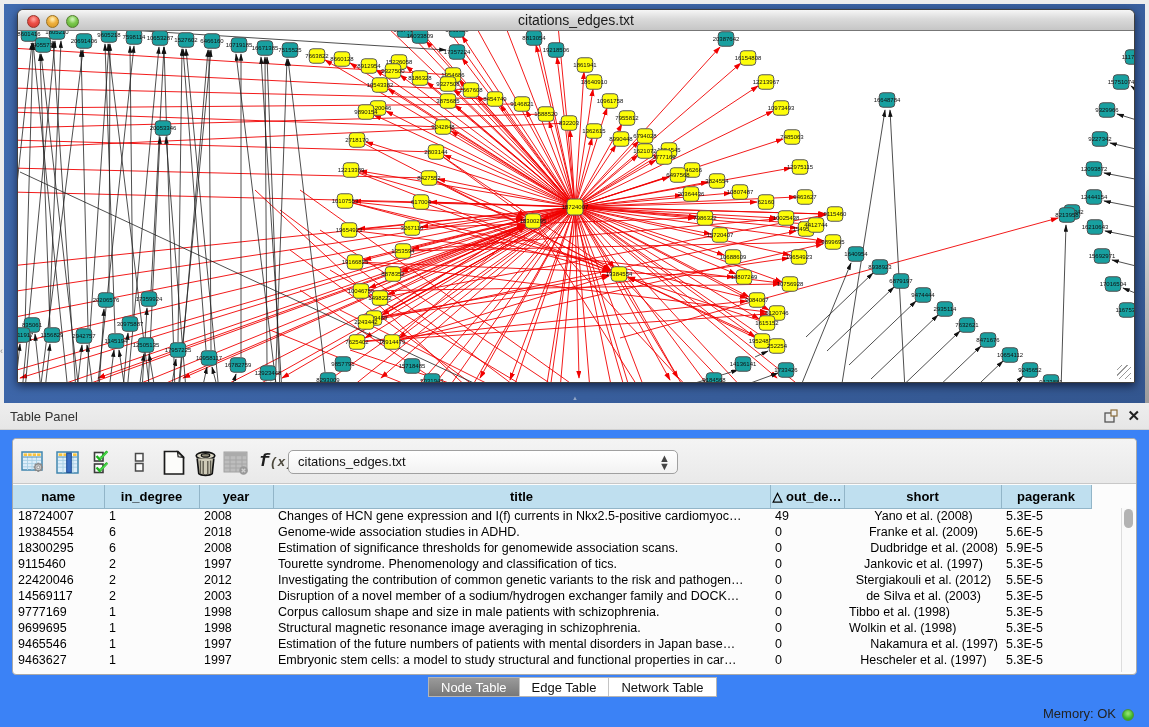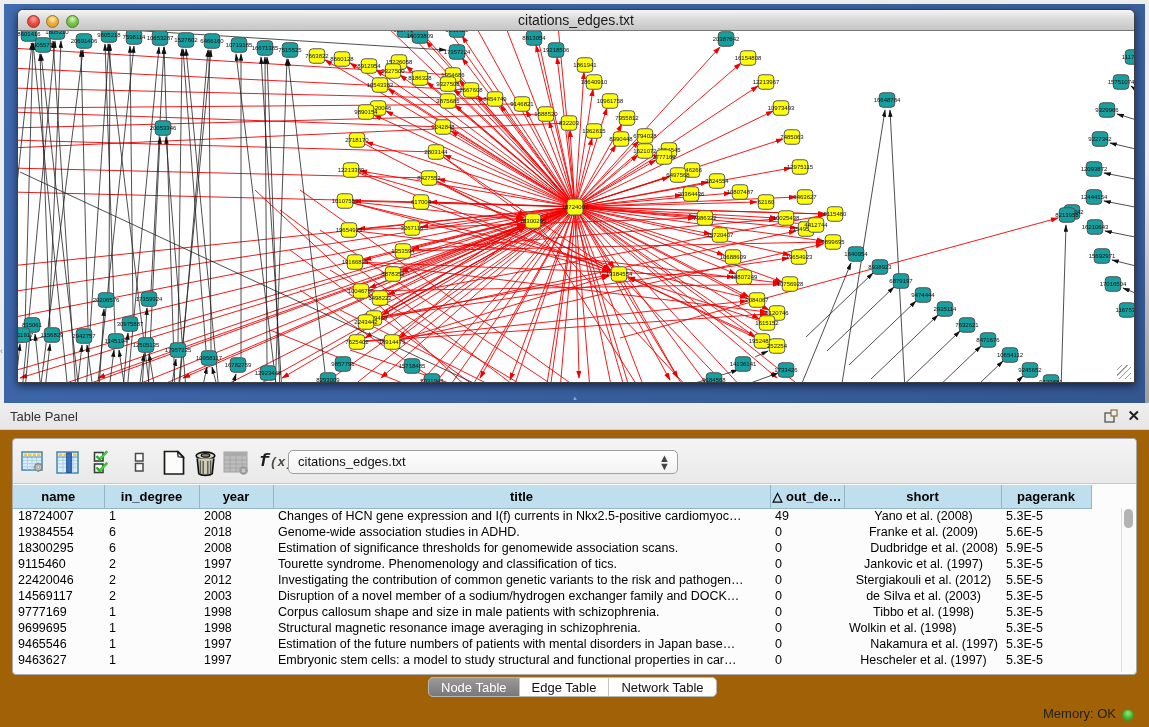--- a/index.html
+++ b/index.html
@@ -10,35 +10,35 @@
 #tlr{left:9px;background:radial-gradient(circle at 50% 30%,#ff9a94 8%,#ec5148 45%,#d33a30 90%);border:1px solid #99322a}
 #tly{left:28px;background:radial-gradient(circle at 50% 30%,#ffe9a8 8%,#eeb03f 45%,#d99a28 90%);border:1px solid #9a7020}
 #tlg{left:48px;background:radial-gradient(circle at 50% 30%,#c8f0b0 8%,#7cc84d 45%,#5eae35 90%);border:1px solid #537d30}
 #graphwrap{position:absolute;left:0px;top:21px;width:1116px;height:351px;background:#fff;overflow:hidden}
 #graph line.re{stroke:#f10000;stroke-width:0.9}
 #graph line.bk{stroke:#222;stroke-width:0.8}
 #graph rect.nt{fill:#18a0a0;stroke:#4f4f4f;stroke-width:1}
 #graph rect.ny{fill:#fdfd0a;stroke:#5a5a5a;stroke-width:1}
 #graph text{font-size:6px;fill:#111;text-anchor:middle;font-family:"Liberation Sans",sans-serif}
 #grip{position:absolute;right:3px;bottom:3px;width:14px;height:14px;background:repeating-linear-gradient(135deg,transparent 0 3px,#999 3px 4px)}
-#panel{position:absolute;left:0;top:403px;width:1149px;height:324px;background:#a16207}
+#panel{position:absolute;left:0;top:403px;width:1149px;height:324px;background:#3b82f6}
 #ptitle{position:absolute;left:0;top:0;width:100%;height:27px;background:linear-gradient(#eee,#e6e6e6);border-bottom:1px solid #d0d0d0;font-size:13px;color:#333;line-height:27px;padding-left:10px}
 #pfloat{position:absolute;right:31px;top:6px;width:14px;height:14px}
 #pclose{position:absolute;right:9px;top:4px;font-size:15px;color:#222;font-weight:bold}
 #tcont{position:absolute;left:12px;top:35px;width:1125px;height:237px;background:#fcfcfc;border:1px solid #a9a9a9;border-radius:4px}
 #toolbar{position:absolute;left:0;top:0;width:100%;height:45px;background:linear-gradient(#f4f4f4,#e9e9e9);border-bottom:1px solid #c8c8c8;border-radius:4px 4px 0 0}
 .tbi{position:absolute;top:11px}
 #dropdown{position:absolute;left:275px;top:11px;width:390px;height:24px;background:linear-gradient(#fff,#f2f2f2);border:1px solid #a0a0a0;border-radius:5px;font-size:13px;color:#111;line-height:22px;padding-left:9px}
 #ddarr{position:absolute;right:7px;top:3px;font-size:11px;color:#444;line-height:8px;text-align:center}
 table#dt{position:absolute;left:0;top:46px;border-collapse:collapse;table-layout:fixed;width:1078px;font-size:12.5px;color:#000}
 #dt th{background:#bfdfef;border-right:1px solid #92b5c8;border-bottom:1px solid #92b5c8;font-weight:bold;font-size:13px;height:23px;overflow:hidden;white-space:nowrap}
 #dt td{height:16px;padding:0 3px 0 5px;overflow:hidden;white-space:nowrap;border:none}
 #vsb{position:absolute;right:1px;top:69px;width:14px;height:164px;background:#fafafa;border-left:1px solid #ddd}
 #vsbthumb{position:absolute;left:2px;top:1px;width:9px;height:19px;border-radius:5px;background:#b3b3b3}
-#tabs{position:absolute;left:428px;top:274px;height:20px;display:flex;border:1px solid #b5b5b5;border-radius:5px;overflow:hidden;background:#fff;font-size:13px}
+#tabs{position:absolute;left:428px;top:274px;height:20px;display:flex;border:1px solid #b5b5b5;border-radius:0;overflow:hidden;background:#fff;font-size:13px}
 #tabs .seg{padding:0 12px;line-height:19px;color:#111}
 #tabs .sel{background:linear-gradient(#9a9a9a,#787878);color:#fff}
 #tabs .seg+.seg{border-left:1px solid #c4c4c4}
 #mem{position:absolute;right:33px;bottom:6px;font-size:13px;color:#222}
 #memdot{position:absolute;right:15px;bottom:6px;width:12px;height:12px;border-radius:50%;background:radial-gradient(circle at 50% 35%,#8ee06a 10%,#3db529 60%,#2f9c1e);border:1px solid #4d8f3c}
 #lefttab{position:absolute;left:0px;top:345px;width:7px;height:12px;color:#888;font-size:9px;line-height:12px}
 #splitter{position:absolute;left:572px;top:396px;width:7px;height:5px;color:#93a7c6;font-size:6px;line-height:5px}
 </style></head><body>
 
 <div id="desktop"></div>
@@ -1043,21 +1043,21 @@
             <td>0</td>
             <td style="text-align:center">de Silva et al. (2003)</td>
             <td>5.3E-5</td>
           </tr>
           <tr>
             <td>9777169</td>
             <td>1</td>
             <td>1998</td>
             <td>Corpus callosum shape and size in male patients with schizophrenia.</td>
             <td>0</td>
-            <td style="text-align:center">Tibbo et al. (1998)</td>
+            <td style="text-align:left">Tibbo et al. (1998)</td>
             <td>5.3E-5</td>
           </tr>
           <tr>
             <td>9699695</td>
             <td>1</td>
             <td>1998</td>
             <td>Structural magnetic resonance image averaging in schizophrenia.</td>
             <td>0</td>
             <td style="text-align:left">Wolkin et al. (1998)</td>
             <td>5.3E-5</td>

